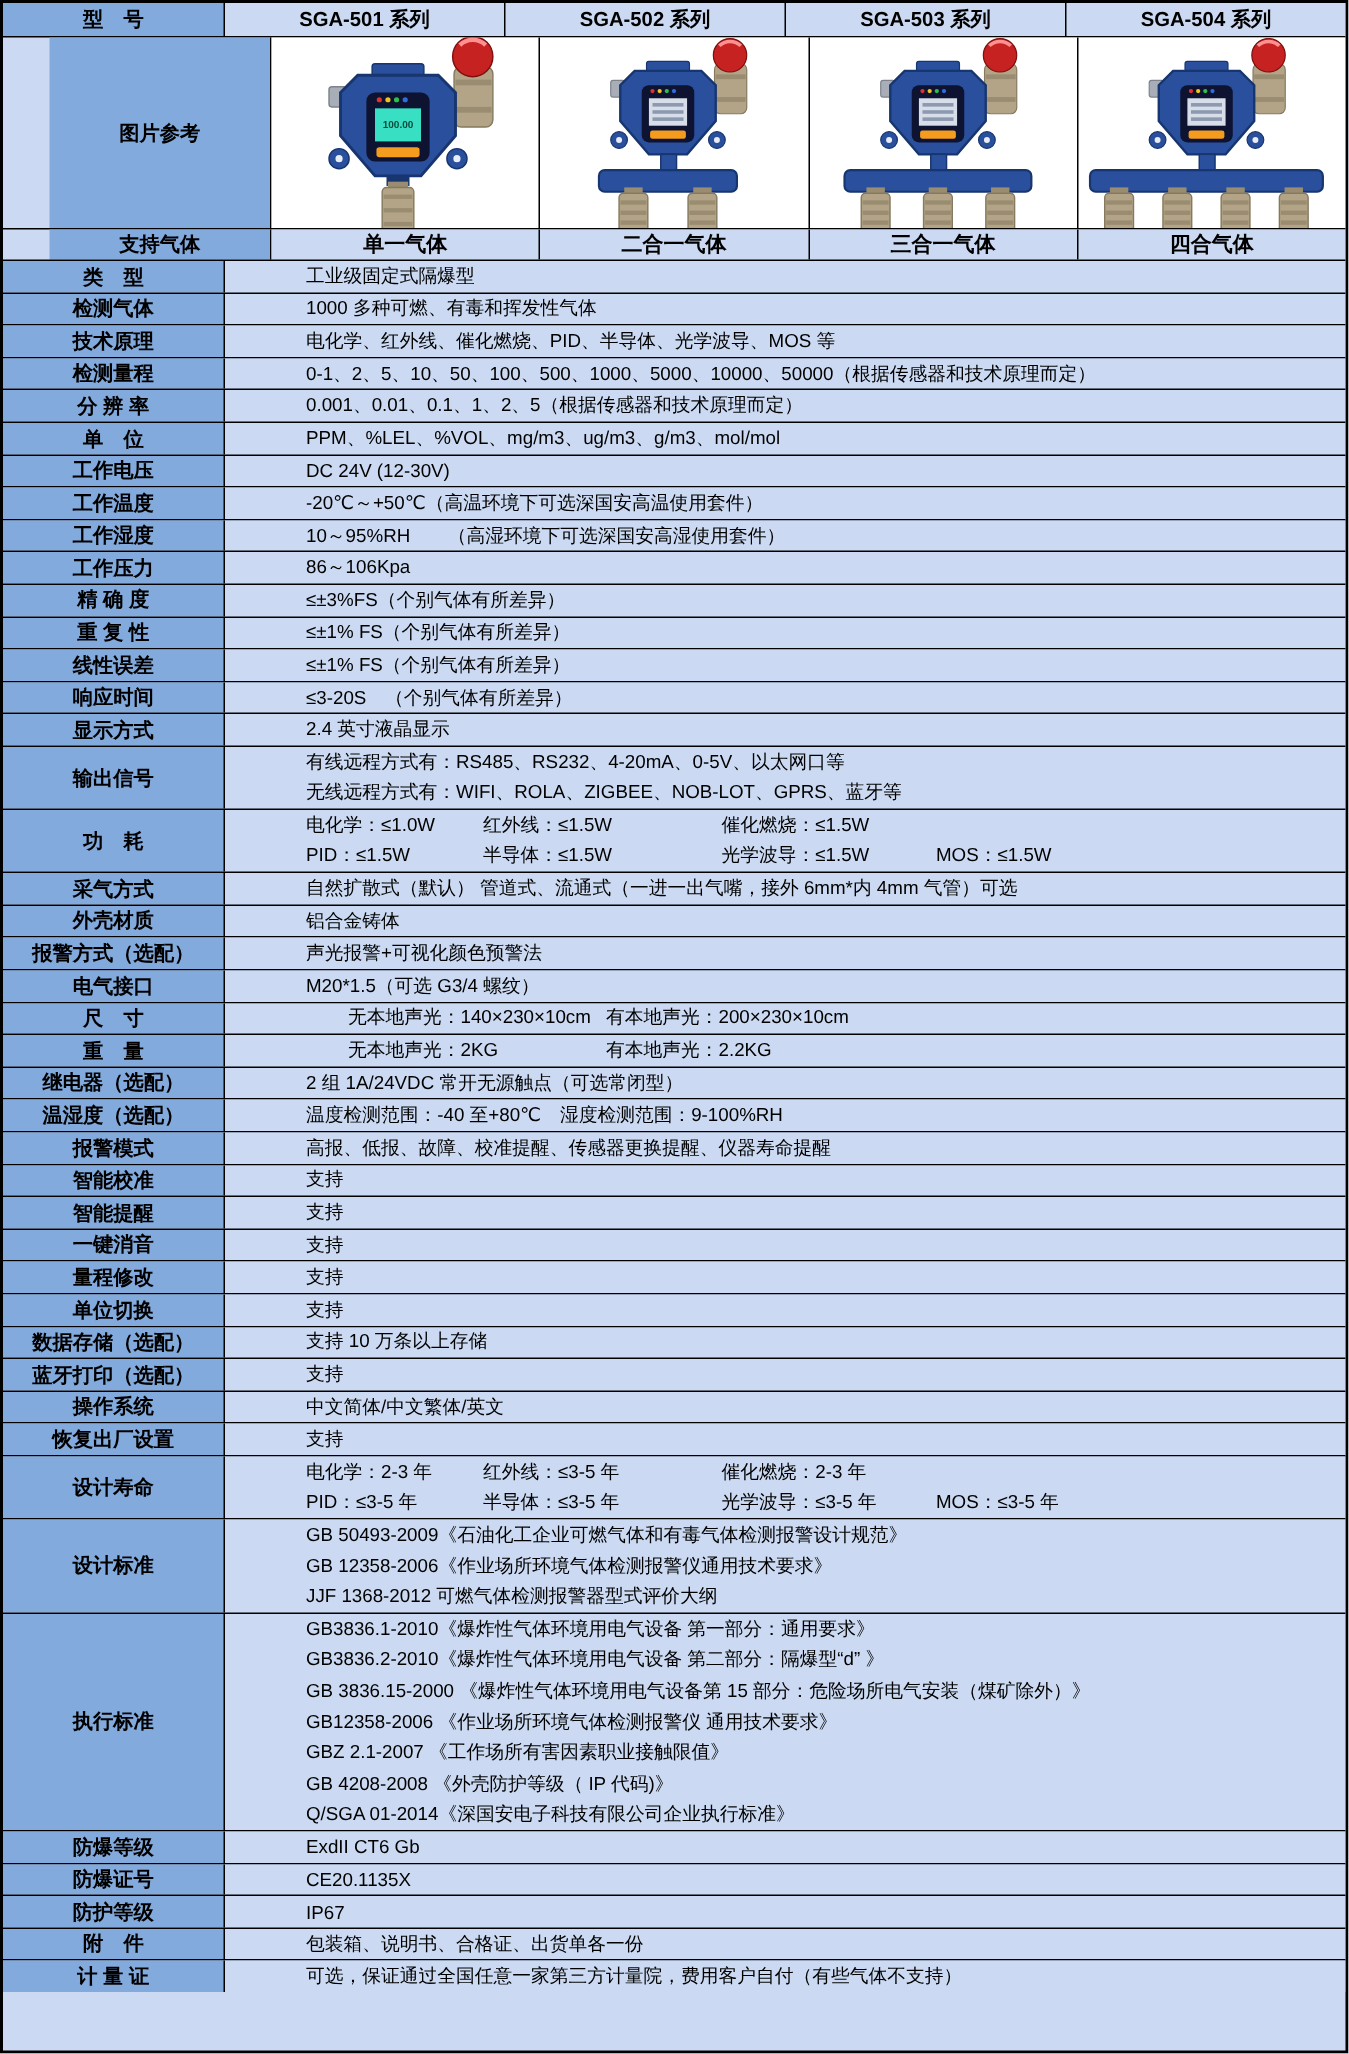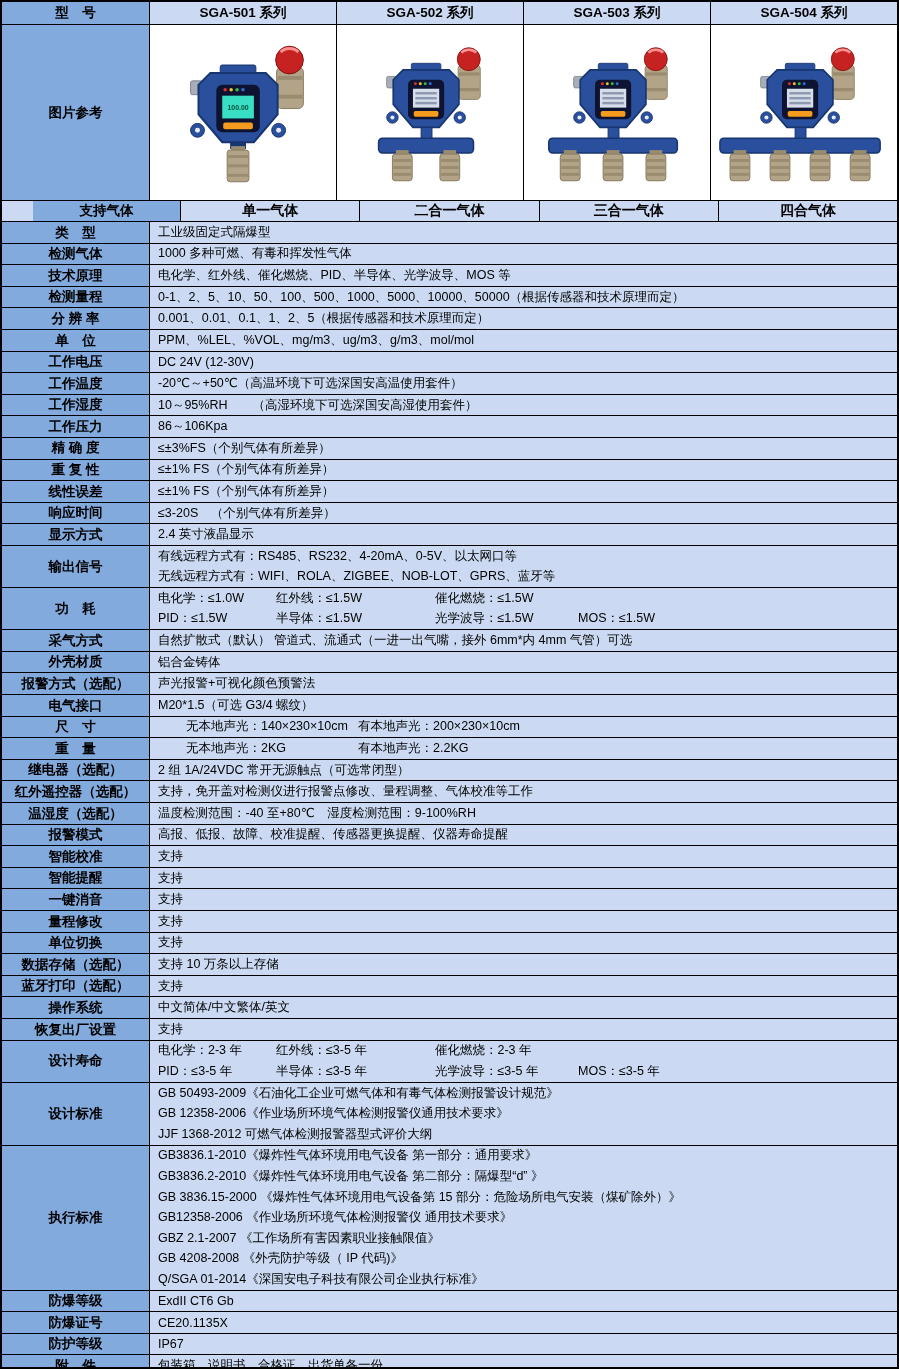--- a/index.html
+++ b/index.html
@@ -18,37 +18,37 @@
   .label {
     width: 148px; flex: 0 0 148px;
     background: #82AADC;
     border-right: 1px solid #000;
     display: flex; align-items: center; justify-content: center;
     font-weight: bold; font-size: 13.5px; text-align: center;
     padding: 0 2px; line-height: 1.15;
   }
   .value {
     flex: 1; background: #CBDAF2; font-size: 12.5px;
-    display: flex; flex-direction: column; justify-content: center;
+    display: flex; flex-direction: column; justify-content: center; padding-left: 46px;
   }
   .vline { min-height: 20.6px; display: flex; align-items: center; padding-left: 8px; white-space: nowrap; }
   .vline span { display: inline-block; }
   .cgrid  span:nth-child(1) { width: 118px; }
   .cgrid  span:nth-child(2) { width: 159px; }
   .cgrid  span:nth-child(3) { width: 143px; }
   .cgrid2 span:nth-child(1) { width: 172px; margin-left: 28px; }
 
   .header-row { height: 22px; }
   .model-cell {
     flex: 1; background: #CBDAF2;
     display: flex; align-items: center; justify-content: center;
     font-weight: bold; font-size: 13.5px;
   }
   .model-cell + .model-cell, .img-cell + .img-cell, .gas-cell + .gas-cell { border-left: 1px solid #000; }
-  .image-row { height: 176px; }
+  .image-row { height: 128px; padding-left: 31px; }
   .img-cell {
     flex: 1; background: #ffffff; overflow: hidden;
     display: flex; align-items: center; justify-content: center;
   }
   .gas-row { height: 21px; padding-left: 31px; }
   .gas-cell {
     flex: 1; background: #CBDAF2;
     display: flex; align-items: center; justify-content: center;
     font-weight: bold; font-size: 14px;
   }
@@ -434,26 +434,20 @@
         </div>
       </div>
     </div>
     <div class="row spec">
       <div class="cell label">继电器（选配）</div>
       <div class="cell value">
         <div class="vline">2 组 1A/24VDC 常开无源触点（可选常闭型）</div>
       </div>
     </div>
     <div class="row spec">
-      <div class="cell label">红外遥控器（选配）</div>
-      <div class="cell value">
-        <div class="vline">支持，免开盖对检测仪进行报警点修改、量程调整、气体校准等工作</div>
-      </div>
-    </div>
-    <div class="row spec">
       <div class="cell label">温湿度（选配）</div>
       <div class="cell value">
         <div class="vline">温度检测范围：-40 至+80℃　湿度检测范围：9-100%RH</div>
       </div>
     </div>
     <div class="row spec">
       <div class="cell label">报警模式</div>
       <div class="cell value">
         <div class="vline">高报、低报、故障、校准提醒、传感器更换提醒、仪器寿命提醒</div>
       </div>

